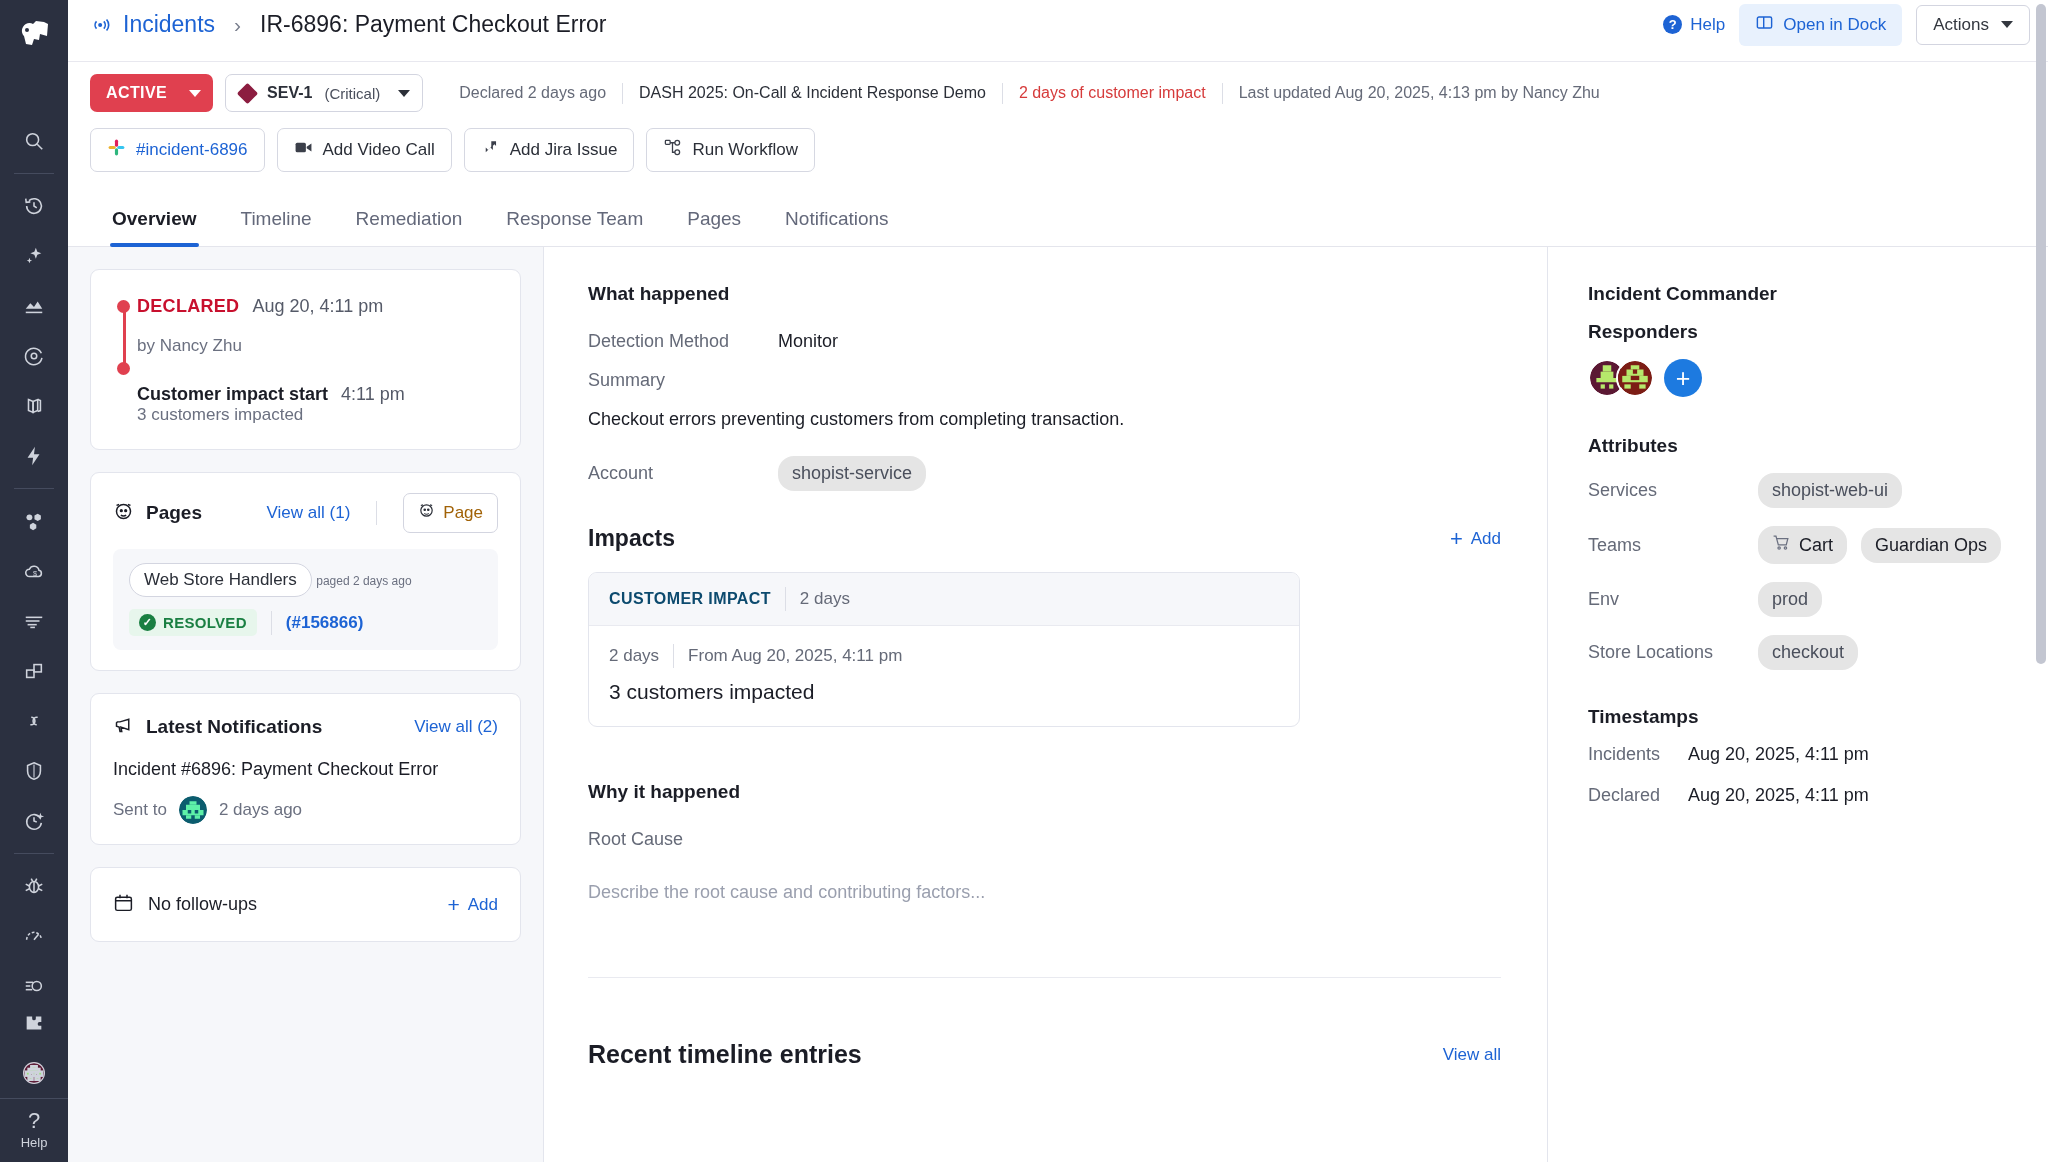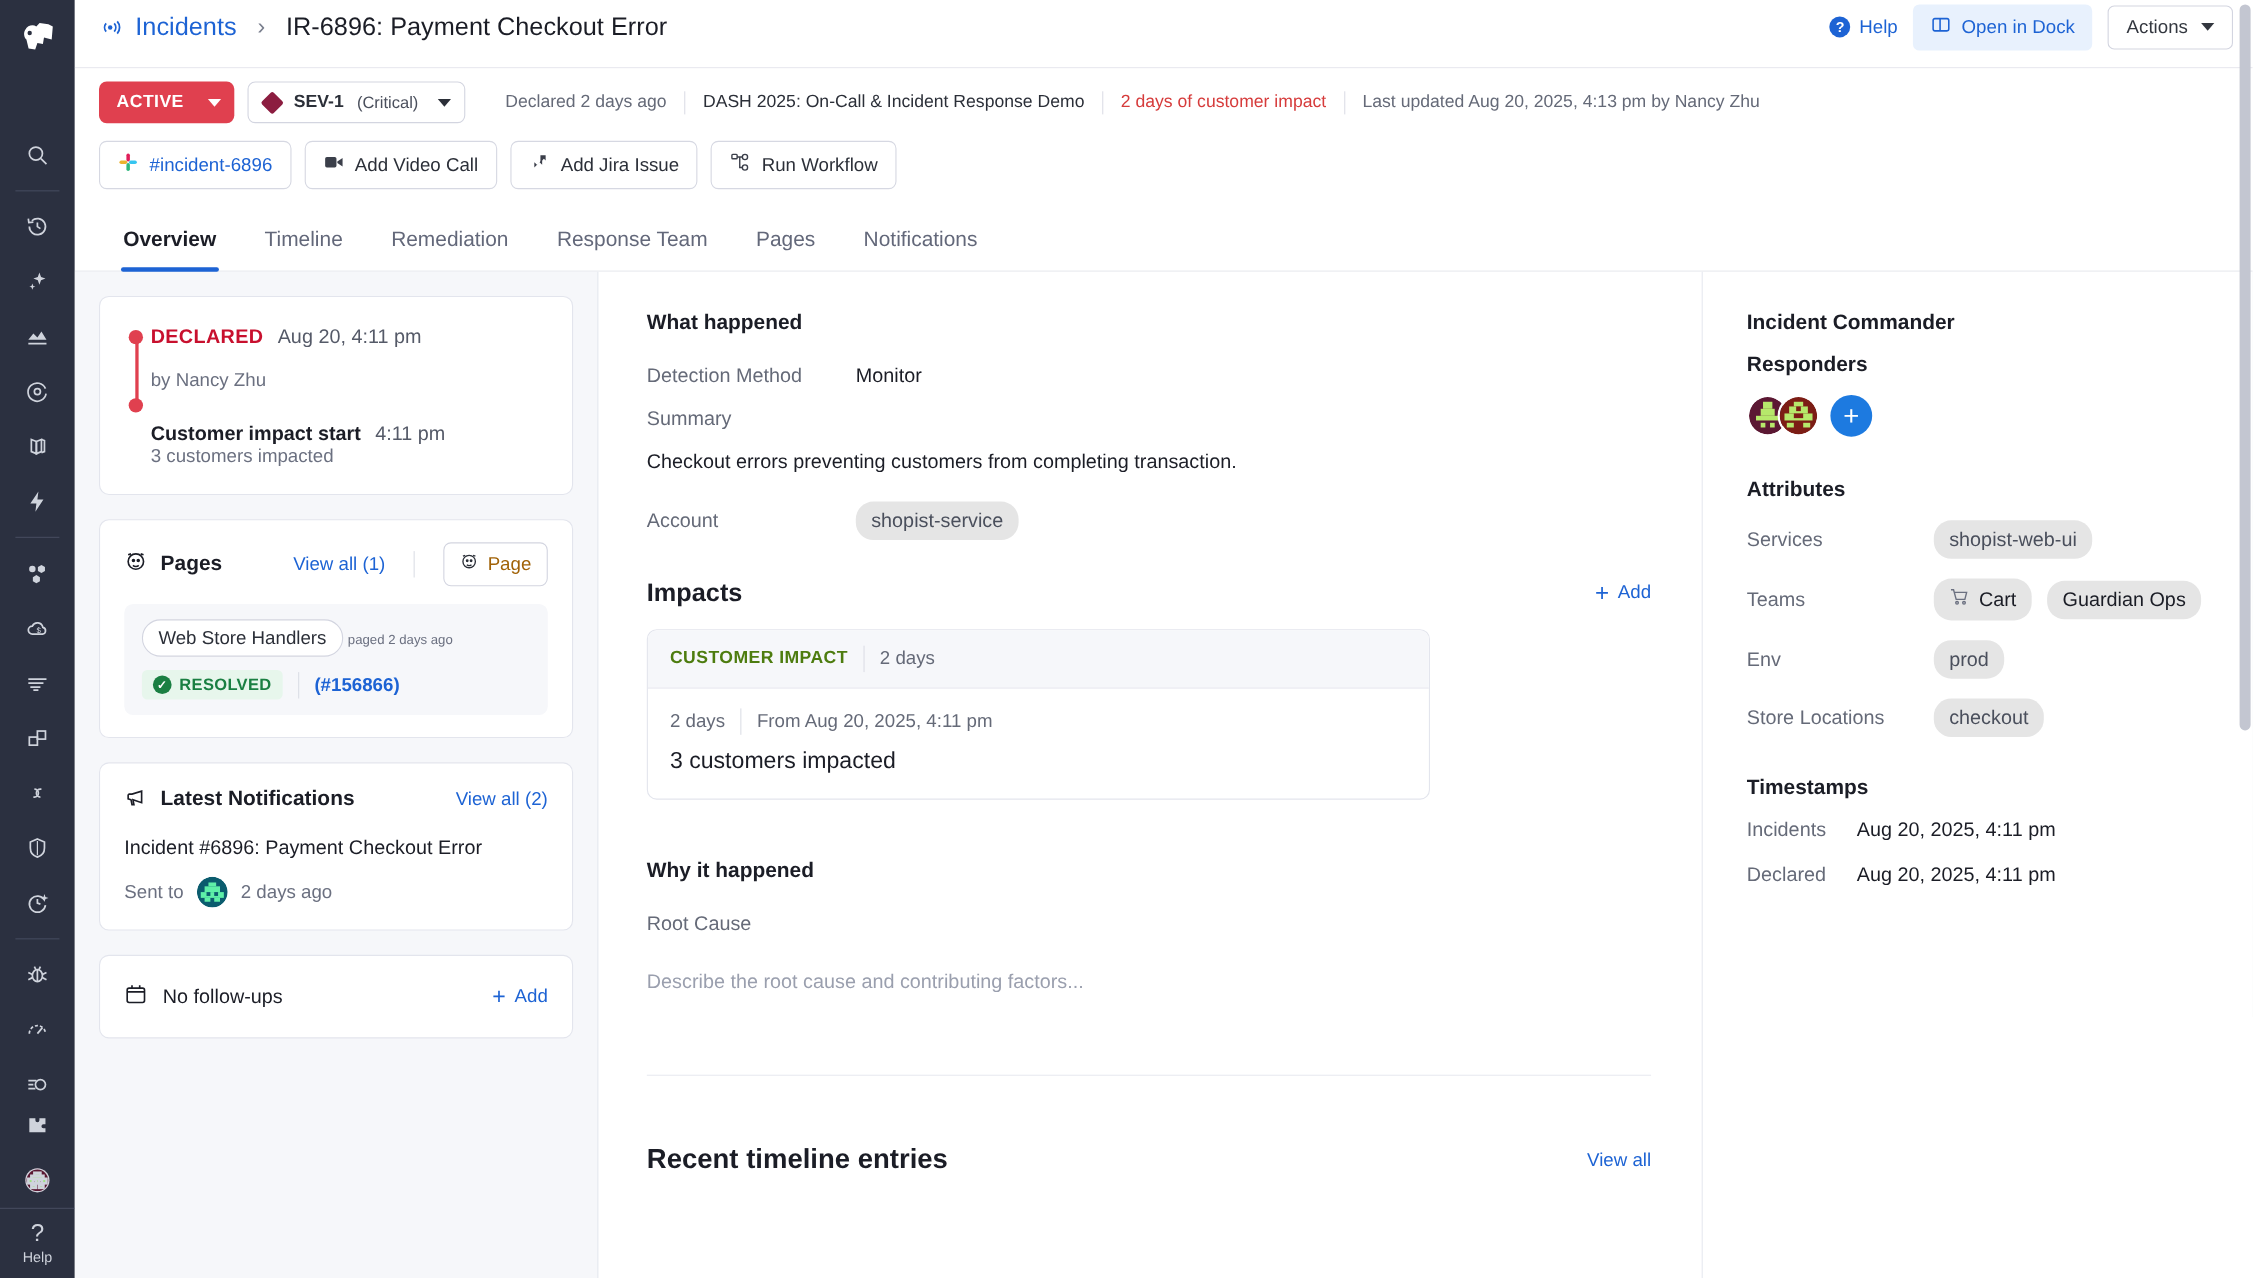--- a/index.html
+++ b/index.html
@@ -118,21 +118,21 @@
   .h2 { font-size: 19px; font-weight: bold; color: #1b1d26; margin-bottom: 26px; }
   .field-row { display: flex; align-items: center; margin-bottom: 18px; }
   .field-lbl { width: 190px; flex: 0 0 190px; font-size: 18px; color: #656a78; }
   .field-val { font-size: 18px; color: #1b1d26; }
   .tagbox { background: #e5e5e5; border-radius: 16px; padding: 7px 14px; font-size: 18px; color: #4a4f5c; display:inline-block; }
   .summary-txt { font-size: 18px; color: #1b1d26; margin: 10px 0 26px; }
   .h3row { display:flex; align-items:center; gap: 18px; margin: 34px 0 20px; }
   .h3 { font-size: 23px; font-weight: bold; color: #1b1d26; }
   .impact-card { border: 1px solid #e3e5ed; border-radius: 9px; overflow: hidden; max-width: 712px; }
   .impact-head { background: #f6f7fa; border-bottom: 1px solid #e9eaf0; padding: 14px 20px; display:flex; align-items:center; font-size: 16px; }
-  .impact-head .ci { color: #4d7c0f; font-weight: bold; letter-spacing: .4px; }
+  .impact-head .ci { color: #0c4a6e; font-weight: bold; letter-spacing: .4px; }
   .impact-head .dur { color: #656a78; font-size: 17px; }
   .impact-body { padding: 18px 20px 22px; }
   .impact-body .line1 { display:flex; align-items:center; font-size: 17px; color: #656a78; }
   .impact-body .line2 { font-size: 21px; color: #1b1d26; margin-top: 12px; }
   .rootcause-lbl { font-size: 18px; color: #656a78; margin-bottom: 32px; }
   .placeholder { font-size: 18px; color: #9a9fae; }
   .hr { height: 1px; background: #e9eaf0; margin-top: 74px; }
   .recent-row { display:flex; align-items:center; margin-top: 62px; }
   .recent-ttl { font-size: 25px; font-weight: bold; color: #1b1d26; }
   .recent-row .link { margin-left: auto; }

